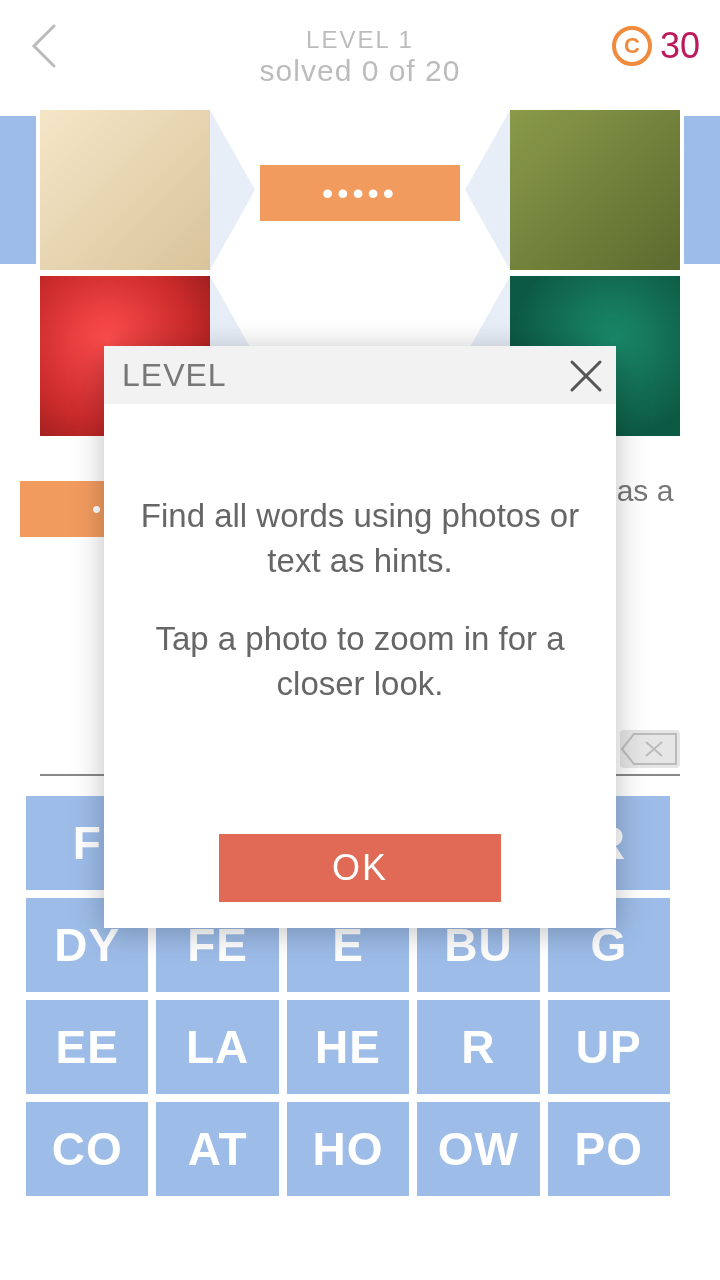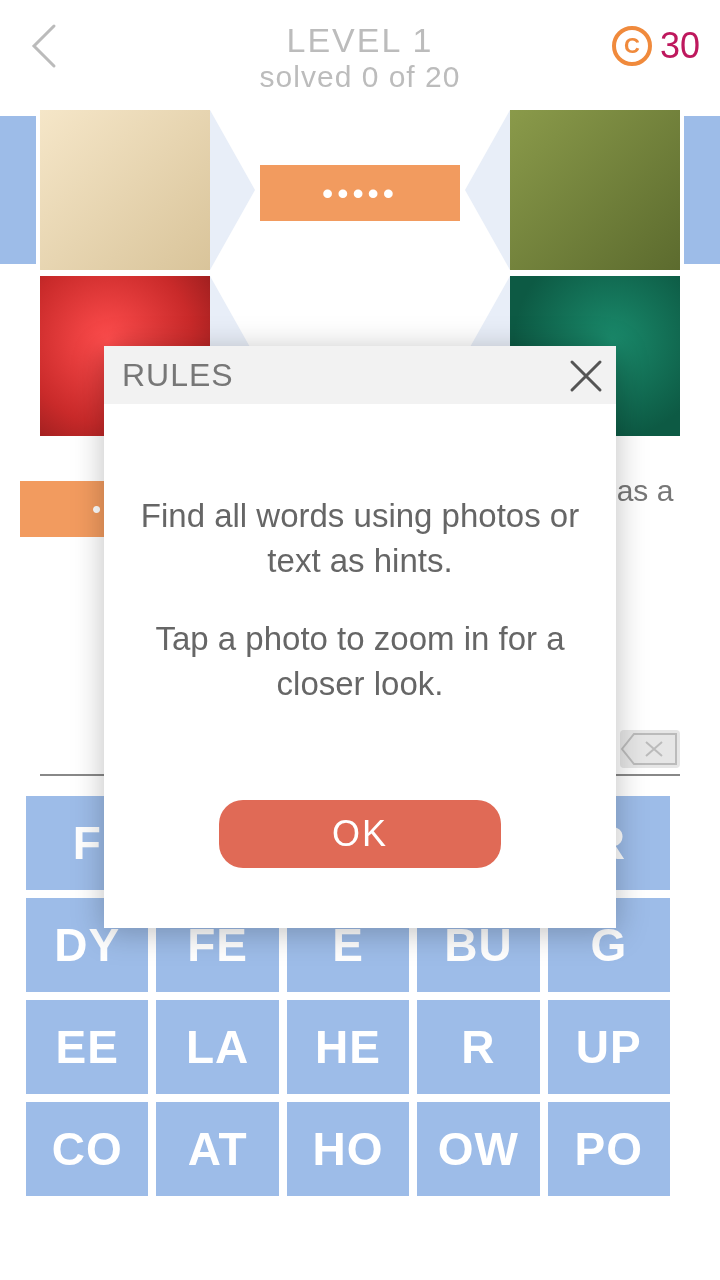--- a/index.html
+++ b/index.html
@@ -1,21 +1,21 @@
 <!DOCTYPE html>
 <html><head>
 <meta charset="utf-8">
 <style>
   * { box-sizing: border-box; margin: 0; padding: 0; }
   html, body { width: 720px; height: 1280px; overflow: hidden; font-family: -apple-system, "Helvetica Neue", Arial, sans-serif; background: #fff; }
   .header { position: relative; height: 90px; display: flex; align-items: center; justify-content: center; }
   .back-btn { position: absolute; left: 20px; top: 20px; width: 50px; height: 50px; }
   .back-btn svg { width: 100%; height: 100%; }
   .header-center { text-align: center; color: #bcbcbc; font-weight: 300; }
-  .level-title { font-size: 34px; letter-spacing: 2px; margin-top: 24px; }
+  .level-title { font-size: 24px; letter-spacing: 2px; margin-top: 24px; }
   .level-sub { font-size: 30px; letter-spacing: 1px; }
   .coins { position: absolute; right: 20px; top: 25px; display: flex; align-items: center; gap: 8px; }
   .coin-icon { width: 40px; height: 40px; border: 4px solid #f08a3c; border-radius: 50%; display: flex; align-items: center; justify-content: center; color: #f08a3c; font-weight: bold; font-size: 22px; }
   .coin-count { color: #be185d; font-size: 36px; font-weight: 300; }
 
   .game-area { position: relative; padding: 20px 0 0 0; }
   .puzzle-row { position: relative; height: 160px; margin-bottom: 6px; }
   .edge-strip { position: absolute; top: 6px; width: 36px; height: 148px; background: #9dbce8; }
   .edge-left { left: 0; }
   .edge-right { right: 0; }
@@ -39,21 +39,21 @@
   .tile { background: #9dbce8; height: 94px; display: flex; align-items: center; justify-content: center; color: #fff; font-size: 46px; font-weight: 700; letter-spacing: 1px; }
 
   
   .modal { position: absolute; left: 104px; top: 346px; width: 512px; height: 582px; background: #fff; box-shadow: 0 4px 30px rgba(0,0,0,0.25); display: flex; flex-direction: column; }
   .modal-header { height: 58px; background: #f2f2f2; display: flex; align-items: center; padding: 0 18px; position: relative; }
   .modal-title { color: #777; font-size: 32px; font-weight: 300; letter-spacing: 1px; }
   .modal-close { position: absolute; right: 10px; top: 10px; width: 40px; height: 40px; }
   .modal-close svg { width:100%; height:100%; }
   .modal-body { flex: 1; padding: 90px 30px 11px 30px; text-align: center; color: #666; font-size: 33px; font-weight: 300; line-height: 1.35; }
   .modal-body p { margin-bottom: 34px; }
-  .modal-ok { margin: 0 auto 60px auto; width: 282px; height: 68px; background: #e06a56; color: #fff; font-size: 36px; font-weight: 300; display: flex; align-items: center; justify-content: center; letter-spacing: 2px; border-radius: 24px; }
+  .modal-ok { margin: 0 auto 26px auto; width: 282px; height: 68px; background: #e06a56; color: #fff; font-size: 36px; font-weight: 300; display: flex; align-items: center; justify-content: center; letter-spacing: 2px; }
 
   
   .ph-baby { background: linear-gradient(135deg,#f5e6c8 0%, #d9c49a 100%); }
   .ph-frog { background: linear-gradient(135deg,#8a9a4a 0%, #5c6b2e 100%); }
   .ph-flower { background: radial-gradient(circle at 40% 40%, #ff4d4d, #c92a2a 60%, #8b1a1a); }
   .ph-peacock { background: radial-gradient(circle at 60% 40%, #1a8a6b, #0d5a44 70%); }
   .ph-frog::after, .ph-baby::after { content:""; position:absolute; inset:0; }
 </style>
 </head>
 <body>
@@ -146,21 +146,21 @@
     <div class="tile">CO</div>
     <div class="tile">AT</div>
     <div class="tile">HO</div>
     <div class="tile">OW</div>
     <div class="tile">PO</div>
   </div>
 </div>
 
 <div class="modal">
   <div class="modal-header">
-    <div class="modal-title">RULES</div>
+    <div class="modal-title">LEVEL</div>
     <div class="modal-close">
       <svg viewBox="0 0 40 40">
           <path d="M6 6 L34 34 M34 6 L6 34" stroke="#555" stroke-width="3" stroke-linecap="round"></path>
         </svg>
     </div>
   </div>
   <div class="modal-body">
     <p>Find all words using photos or text as hints.</p>
     <p>Tap a photo to zoom in for a closer look.</p>
   </div>

